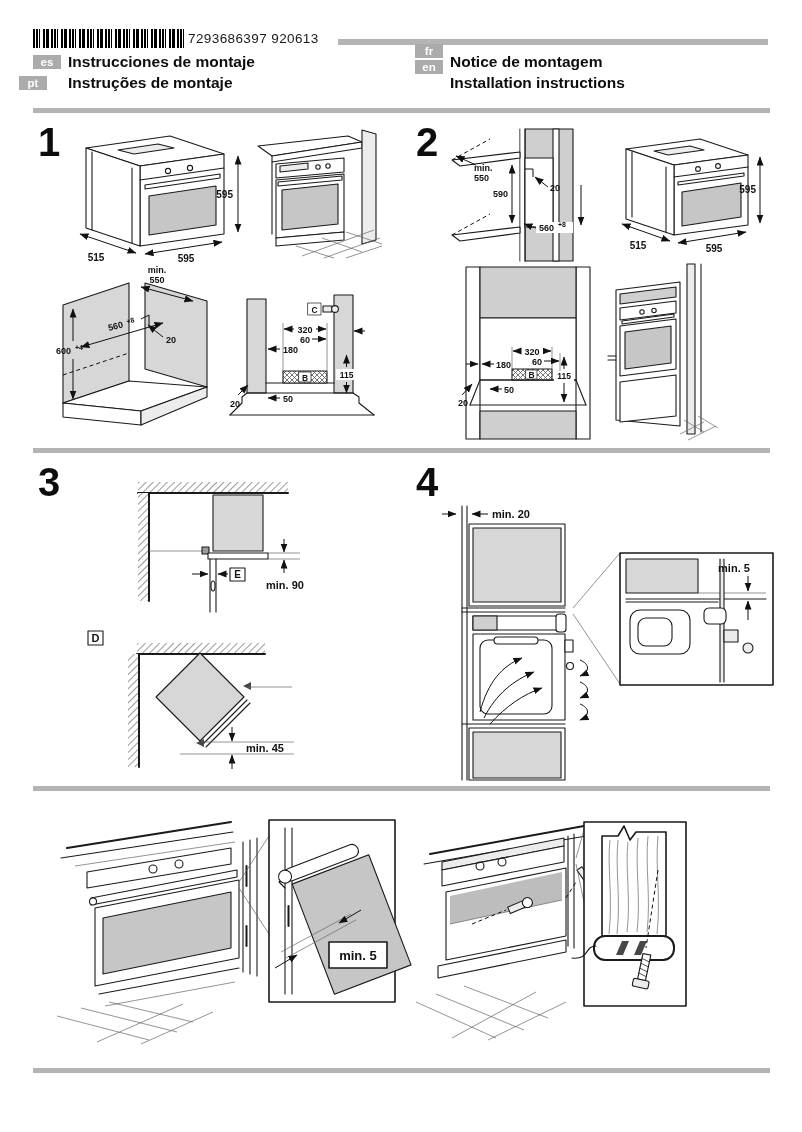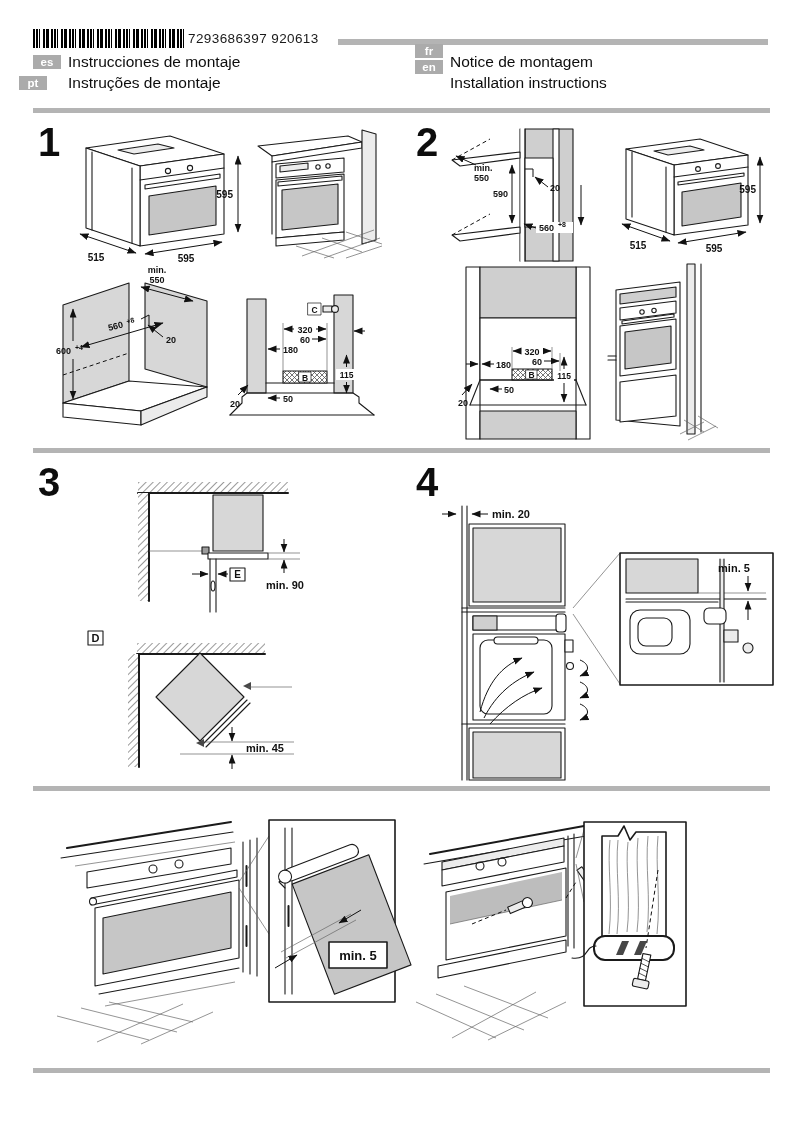--- a/index.html
+++ b/index.html
@@ -5,21 +5,21 @@
   html,body{margin:0;padding:0;background:#fff}
   .page{position:relative;width:802px;height:1132px;background:#fff;
         font-family:"Liberation Sans",sans-serif;overflow:hidden}
   .hr{position:absolute;left:33px;width:737px;height:5px;background:#b4b4b4}
   .topbar{position:absolute;left:338px;top:39px;width:430px;height:6px;background:#b4b4b4}
   .barcode{position:absolute;left:33px;top:29px;width:152px;height:19px;
     background:repeating-linear-gradient(90deg,#000 0 2px,#fff 2px 3px,#000 3px 5px,#fff 5px 6px,#000 6px 7px,#fff 7px 10px,#000 10px 12px,#fff 12px 13px,#000 13px 16px,#fff 16px 18px)}
   .bcnum{position:absolute;left:188px;top:31px;font-size:13.5px;color:#1a1a1a;letter-spacing:.4px}
   .langbox{position:absolute;width:28px;height:14px;background:#ababab;color:#fff;
            font-weight:bold;font-size:11.5px;text-align:center;line-height:14px}
-  .langtitle{position:absolute;font-weight:normal;font-size:15.5px;color:#0d0d0d;white-space:nowrap}
+  .langtitle{position:absolute;font-weight:bold;font-size:15.5px;color:#0d0d0d;white-space:nowrap}
   .secnum{position:absolute;font-weight:bold;font-size:40px;color:#0d0d0d;line-height:1}
   svg{position:absolute;overflow:visible}
   svg text{font-family:"Liberation Sans",sans-serif;font-weight:bold;fill:#111}
   .t7{font-size:7px}.t8{font-size:8.5px}.t9{font-size:9px}.t10{font-size:10px}
   .t11{font-size:11px}.t13{font-size:13px}
   .s{stroke:#1a1a1a;stroke-width:1.1;stroke-linejoin:round;stroke-linecap:round}
   .w2{stroke-width:2}.w16{stroke-width:1.6}.w07{stroke-width:.7}
   .nf{fill:none}
   .fw{fill:#fff}.fg{fill:#d7d7d7}.fgm{fill:#c6c6c6}.fgd{fill:#9c9c9c}
   .fe{fill:#ececec}.fcc{fill:#cfcfcf}.fbd{fill:#bdbdbd}.fd4{fill:#474747}

